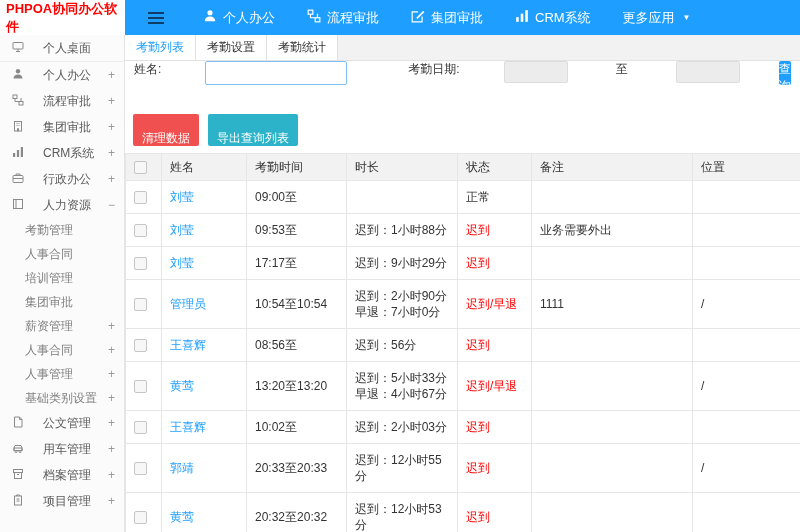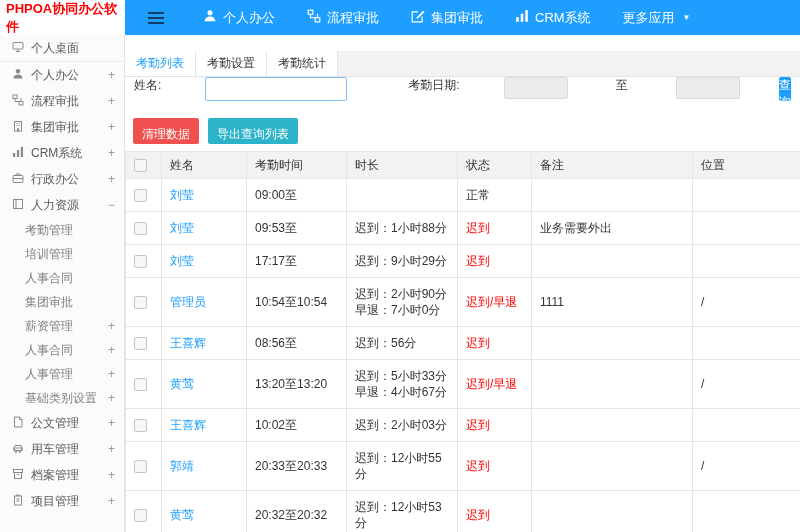--- a/index.html
+++ b/index.html
@@ -12,43 +12,43 @@
   .logo { width:125px; flex:0 0 125px; background:#ffffff; color:#ff0000; font-weight:bold; font-size:13px; display:flex; align-items:center; padding-left:6px; letter-spacing:0; }
   .hamburger { width:34px; display:flex; flex-direction:column; justify-content:center; align-items:center; gap:3px; margin-left:14px; cursor:pointer; }
   .hamburger i { display:block; width:16px; height:2px; background:#0e3c66; }
   .topnav { display:flex; align-items:stretch; margin-left:14px; }
   .topnav-item { display:flex; align-items:center; gap:6px; color:#ffffff; font-size:13px; padding:0 16px; cursor:pointer; }
   .topnav-item svg { width:14px; height:14px; }
   .caret { font-size:8px; line-height:1; margin-left:2px; }
 
   
   .sidebar { position:absolute; top:35px; left:0; width:125px; bottom:0; background:#fbfbfb; border-right:1px solid #e4e4e4; font-size:12px; color:#5a5a5a; overflow:hidden; }
-  .side-item { position:relative; display:flex; align-items:center; gap:7px; height:26px; padding-left:12px; cursor:pointer; white-space:nowrap; }
+  .side-item { position:relative; display:flex; align-items:center; gap:19px; height:26px; padding-left:12px; cursor:pointer; white-space:nowrap; }
   .side-item svg { width:12px; height:12px; flex:0 0 12px; color:#8a8a8a; }
   .side-item .toggle { position:absolute; right:9px; top:0; height:26px; line-height:26px; color:#9a9a9a; font-size:12px; }
   .side-desktop { border-bottom:1px solid #ececec; height:27px; }
   .side-sub { position:relative; display:block; height:24px; line-height:24px; padding-left:25px; color:#808080; cursor:pointer; white-space:nowrap; }
   .side-sub .toggle { position:absolute; right:9px; top:0; height:24px; line-height:24px; color:#9a9a9a; }
 
   
   .main { position:absolute; top:35px; left:125px; right:0; bottom:0; background:#ffffff; }
-  .tabbar { display:flex; height:26px; background:#f2f2f2; border-bottom:1px solid #e2e2e2;margin-top:16px; }
+  .tabbar { display:flex; height:26px; background:#f2f2f2; border-bottom:1px solid #e2e2e2; }
   .tab { display:flex; align-items:center; padding:0 11px; font-size:12px; color:#333; background:#ffffff; border-right:1px solid #e2e2e2; cursor:pointer; }
   .tab.active { color:#1e9fff; }
 
   .filterbar { display:flex; align-items:flex-start; height:34px; padding:0 9px; background:#ffffff; font-size:12px; color:#333;gap:39px; }
   .flabel { margin-right:5px; white-space:nowrap; }
   .name-input { width:142px; height:24px; border:1px solid #7fc1f7; border-radius:2px; padding:0 6px; font-size:12px; outline:none; background:#fff; }
   .gap-l { margin-left:22px; }
   .date-input { width:64px; height:22px; border:1px solid #dcdcdc; background:#ececec; border-radius:2px; padding:0 6px; font-size:12px; outline:none; }
   .to-label { margin:0 9px; }
   .search-btn { width:40px; height:24px; background:#1e9fff; color:#ffffff; border:none; border-radius:2px; font-size:12px; cursor:pointer; }
 
   .actionbar { display:flex; gap:9px; padding:7px 8px 7px 8px; background:#ffffff; }
-  .btn { height:26px; padding:8px 9px; border:none; border-radius:2px; color:#ffffff; font-size:12px; cursor:pointer; white-space:nowrap; }
+  .btn { height:26px; padding:16px 9px; border:none; border-radius:2px; color:#ffffff; font-size:12px; cursor:pointer; white-space:nowrap;margin-top:12px; }
   .btn-red { background:#f05050; }
   .btn-teal { background:#2cb3c9; }
 
   
   .att-table { width:675px; border-collapse:collapse; table-layout:fixed; background:#ffffff; font-size:12px; color:#333; }
   .att-table th, .att-table td { border:1px solid #e6e6e6; padding:8px 8px; text-align:left; vertical-align:middle; line-height:16px; overflow:hidden; word-break:break-all; }
   .att-table th { background:#f2f2f2; font-weight:normal; color:#333; padding:5px 8px; }
   .c-check { text-align:center; padding:5px 4px; }
   .att-table input[type=checkbox] { appearance:none; -webkit-appearance:none; width:13px; height:13px; border:1px solid #c6c6c6; background:#f7f7f7; border-radius:2px; vertical-align:middle; cursor:pointer; }
   .name-link { color:#1e9fff; text-decoration:none; cursor:pointer;text-align:center; }
@@ -163,25 +163,25 @@
           </svg></span>
       <span>人力资源</span>
       <span class="toggle">−</span>
     </div>
 
     <div class="side-sub">
       <span>考勤管理</span>
       <span class="toggle"></span>
     </div>
     <div class="side-sub">
+      <span>人事合同</span>
+      <span class="toggle"></span>
+    </div>
+    <div class="side-sub">
       <span>培训管理</span>
-      <span class="toggle"></span>
-    </div>
-    <div class="side-sub">
-      <span>人事合同</span>
       <span class="toggle"></span>
     </div>
     <div class="side-sub">
       <span>集团审批</span>
       <span class="toggle"></span>
     </div>
     <div class="side-sub">
       <span>薪资管理</span>
       <span class="toggle">+</span>
     </div>

